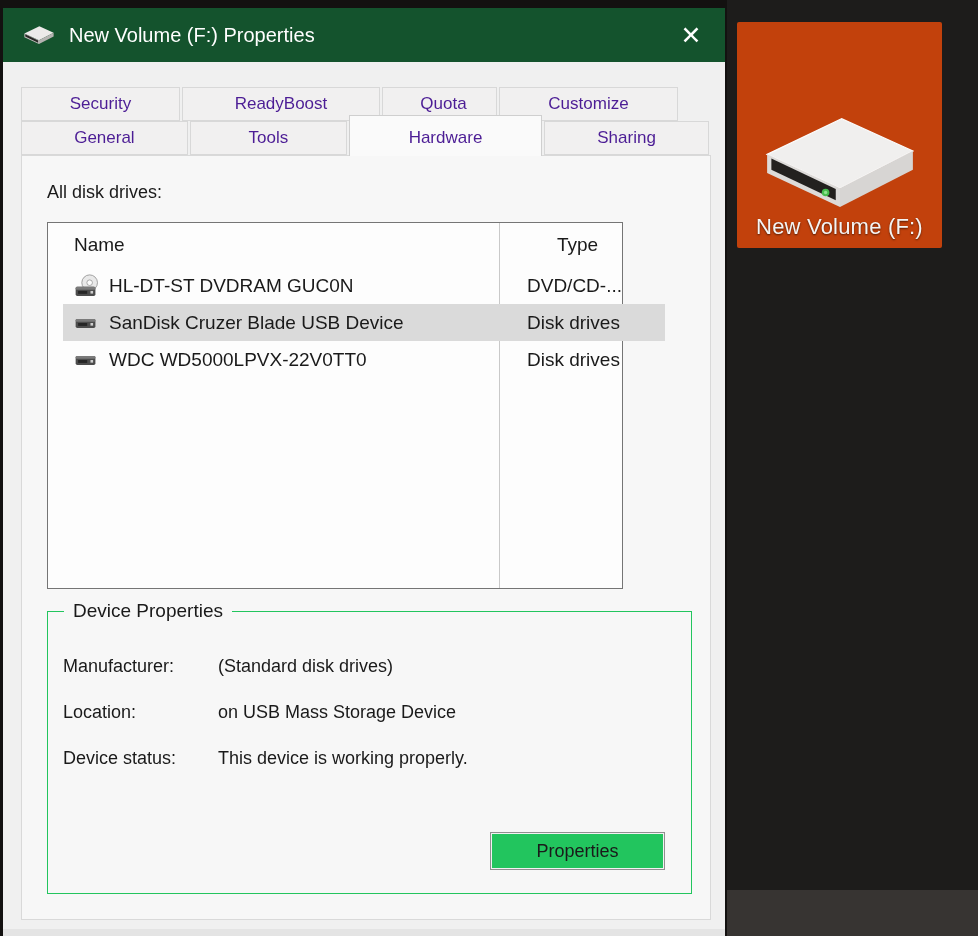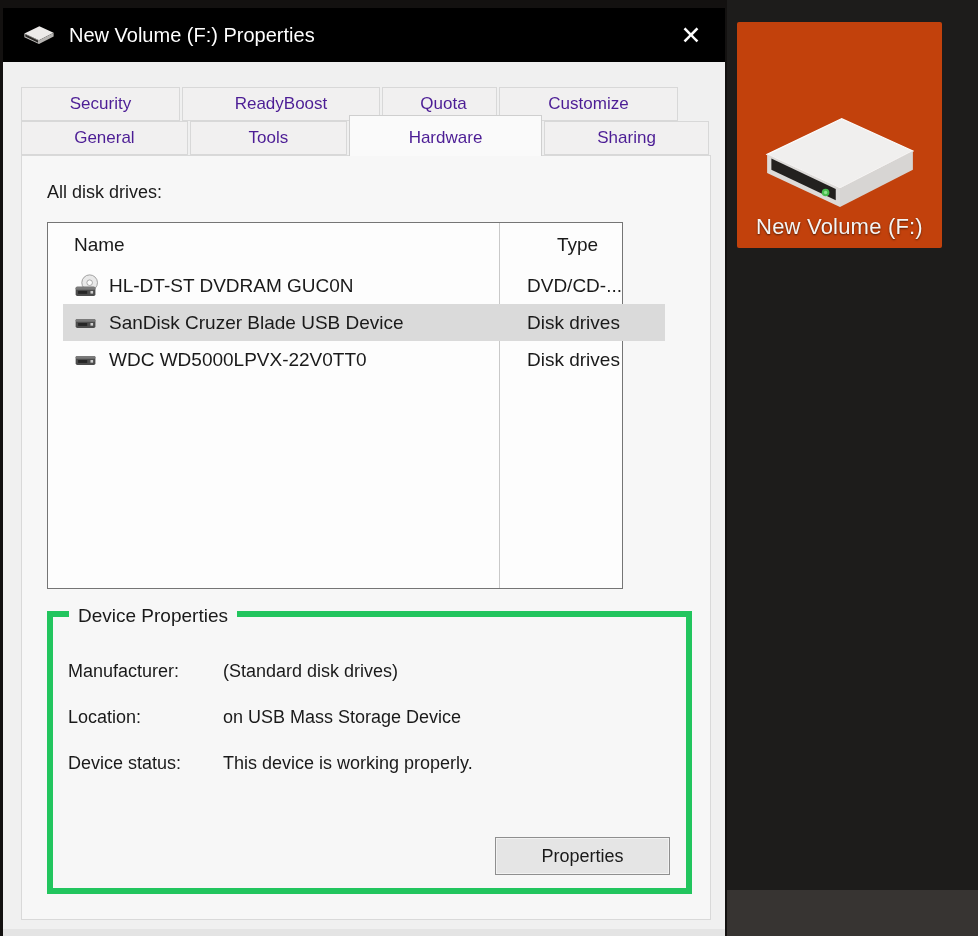--- a/index.html
+++ b/index.html
@@ -33,21 +33,21 @@
   }
 
   
   .dialog {
     position:absolute; left:0; top:0; width:727px; height:936px;
     background:#f0f0f0; z-index:2;
     border-left:3px solid #131110; border-right:2px solid #131110;
   }
   .dialog-topedge { height:8px; background:#131110; }
   .titlebar {
-    position:relative; height:54px; background:#000000;
+    position:relative; height:54px; background:#14532d;
     display:flex; align-items:center; padding-left:19px;
   }
   .titlebar svg.small-drive { width:34px; height:26px; flex:none; }
   .title-text { color:#ffffff; font-size:20px; margin-left:13px; white-space:nowrap; }
   .close-btn {
     position:absolute; right:12px; top:8px; width:44px; height:38px;
     display:flex; align-items:center; justify-content:center;
     color:#ffffff; font-size:25px; font-weight:300; cursor:default;
   }
 
@@ -88,33 +88,33 @@
     padding-left:11px; cursor:default;
   }
   .drive-row.selected { background:#dadada; }
   .drive-row svg { width:28px; height:26px; flex:none; }
   .drive-name { margin-left:7px; font-size:19px; white-space:nowrap; }
   .drive-type { position:absolute; left:464px; font-size:19px; white-space:nowrap; }
 
   
   .groupbox {
     position:absolute; left:25px; top:455px; width:645px; height:283px;
-    border:6px solid #22c55e;
+    border:1px solid #22c55e;
   }
   .legend {
     position:absolute; left:16px; top:-12px; padding:0 9px;
     background:#f7f7f7; font-size:19px; white-space:nowrap;
   }
   .field { position:absolute; left:15px; font-size:18px; white-space:nowrap; }
   .field .val { position:absolute; left:155px; white-space:nowrap; }
   .f0 { top:44px; } .f1 { top:90px; } .f2 { top:136px; }
 
   .props-btn {
     position:absolute; left:442px; top:220px; width:175px; height:38px;
-    background:#e5e5e5; border:1px solid #8f8f8f;
+    background:#22c55e; border:1px solid #8f8f8f;
     box-shadow: inset 0 0 0 1px #f2f2f2;
     font-size:18px; text-align:center; line-height:36px; cursor:default;
   }
   .dialog-bottom-shade {
     position:absolute; left:0; right:0; bottom:0; height:7px; background:#e4e4e4;
   }
 </style>
 </head>
 <body>
 

